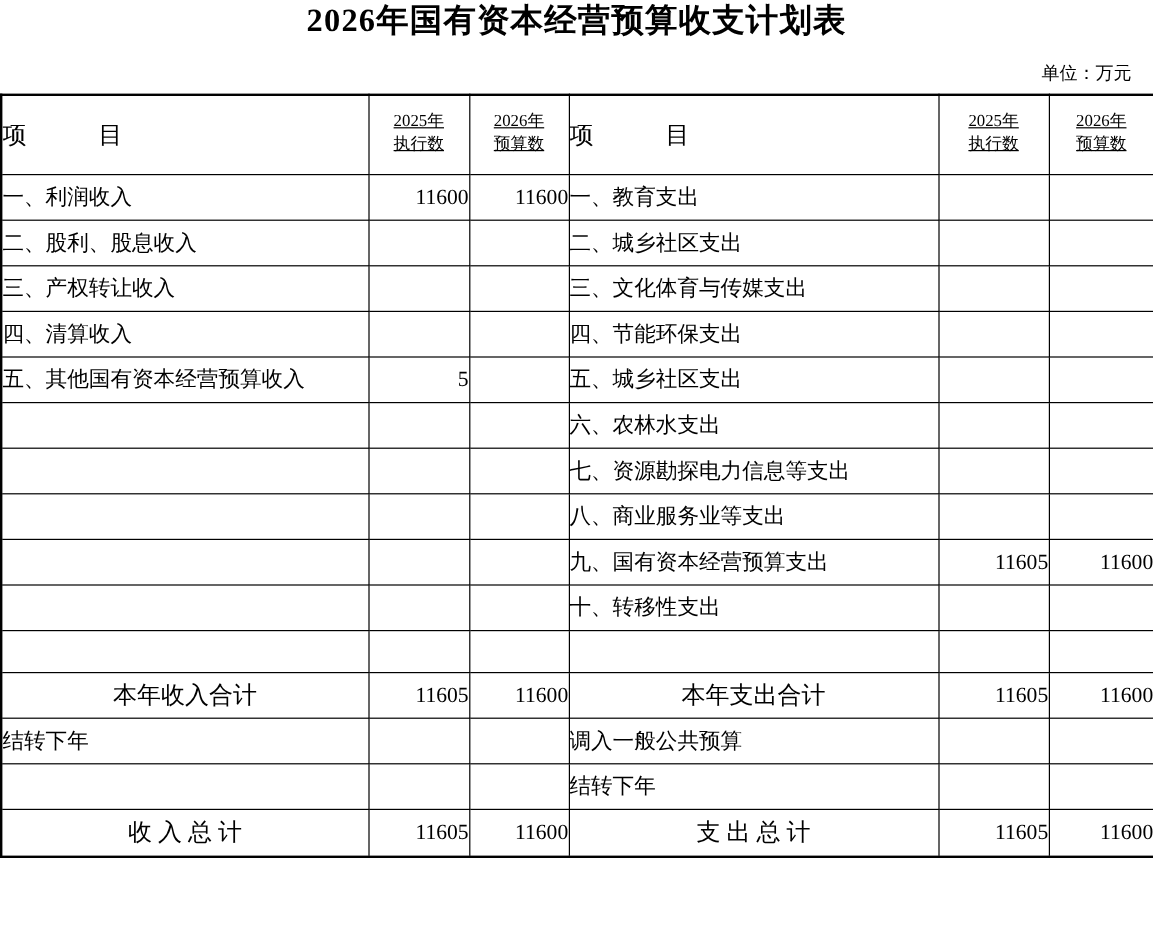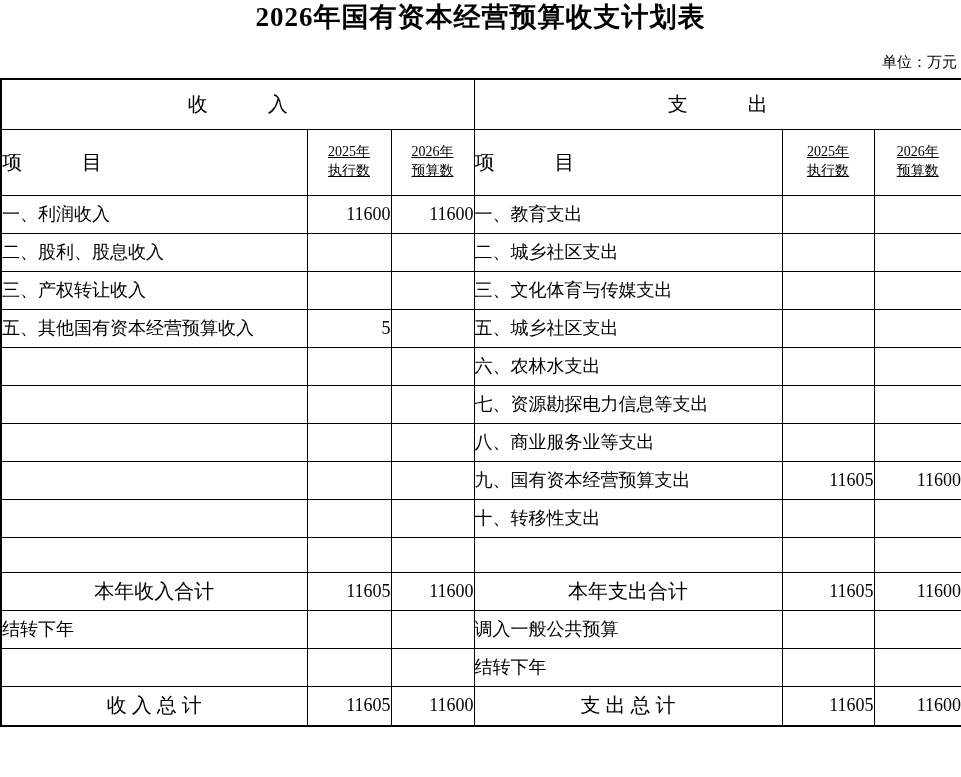--- a/index.html
+++ b/index.html
@@ -7,21 +7,21 @@
     width:961px;height:777px;background:#ffffff;color:#000000;
     font-family:"Liberation Serif","DejaVu Serif",serif;
     overflow:hidden;
   }
   .title{
     line-height:34px;height:34px;
     text-align:center;font-size:27px;font-weight:bold;letter-spacing:1px;
   }
   .unit{
     margin-top:18px;line-height:20px;height:20px;
-    text-align:right;padding-right:4px;font-size:15px;
+    text-align:right;padding-right:18px;font-size:15px;
   }
   table.budget{
     width:961px;margin-top:6px;
     border-collapse:collapse;table-layout:fixed;
     border:2px solid #000;
   }
   table.budget td{
     border:1px solid #000;overflow:hidden;white-space:nowrap;
     vertical-align:middle;padding:0;
   }
@@ -49,24 +49,20 @@
     <colgroup>
       <col style="width:306px">
         <col style="width:84px">
         <col style="width:83px">
       <col style="width:308px">
         <col style="width:92px">
         <col style="width:88px">
     </colgroup>
 
     <tbody>
-        <tr class="rh1">
-      <td colspan="3" class="sec">收　　　入</td>
-      <td colspan="3" class="sec">支　　　出</td>
-    </tr>
 
     <tr class="rh2">
       <td class="item-head">项　　　目</td>
       <td class="colhead">
         <span class="hl">2025年</span>
         <span class="hl">执行数</span>
       </td>
       <td class="colhead">
         <span class="hl">2026年</span>
         <span class="hl">预算数</span>
@@ -102,20 +98,28 @@
 
     <tr class="rd">
       <td class="item">三、产权转让收入</td>
       <td class="num"></td>
       <td class="num"></td>
       <td class="item">三、文化体育与传媒支出</td>
       <td class="num"></td>
       <td class="num"></td>
     </tr>
 
+    <tr class="rd">
+      <td class="item">四、清算收入</td>
+      <td class="num"></td>
+      <td class="num"></td>
+      <td class="item">四、节能环保支出</td>
+      <td class="num"></td>
+      <td class="num"></td>
+    </tr>
 
     <tr class="rd">
       <td class="item">五、其他国有资本经营预算收入</td>
       <td class="num">5</td>
       <td class="num"></td>
       <td class="item">五、城乡社区支出</td>
       <td class="num"></td>
       <td class="num"></td>
     </tr>
 

